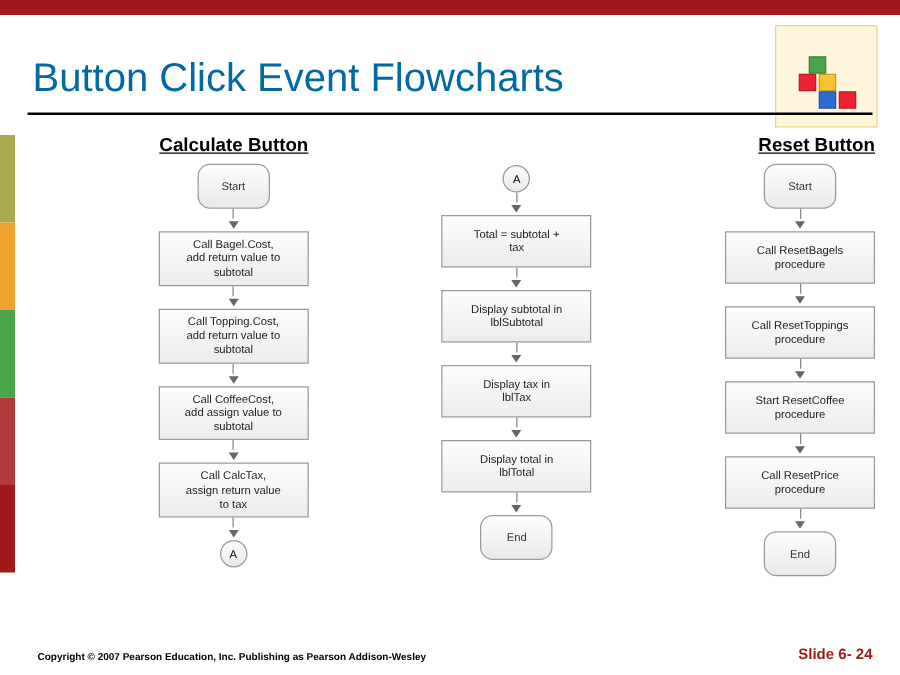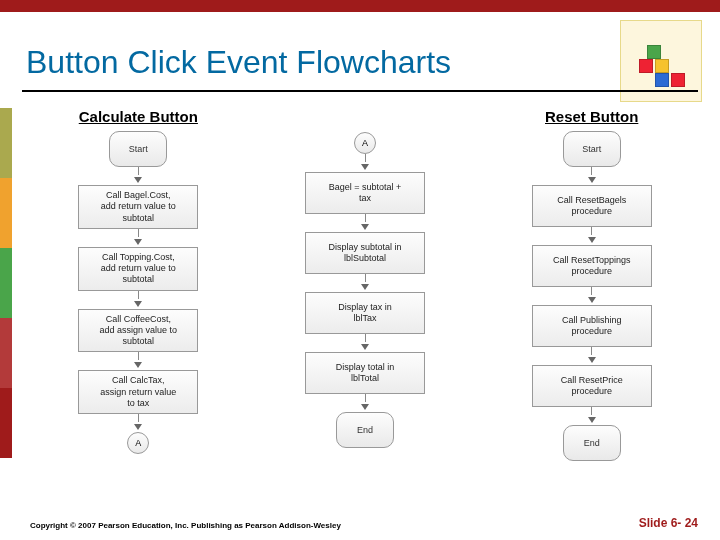--- a/index.html
+++ b/index.html
@@ -62,21 +62,21 @@
     left: 30px;
     right: 20px;
     bottom: 40px;
     display: flex;
     gap: 10px;
   }
   .col {
     flex: 1;
     display: flex;
     flex-direction: column;
-    align-items: center;
+    align-items: flex-end;
   }
   .col-title {
     font-size: 15px;
     font-weight: bold;
     text-decoration: underline;
     margin-bottom: 6px;
   }
   .term {
     width: 58px;
     height: 36px;
@@ -195,21 +195,21 @@
       <div class="conn">A</div>
     </div>
   </div>
 
   <div class="col">
     <div style="height:24px;"></div>
     <div class="flow">
       <div class="conn">A</div>
       <div class="flowline"></div>
         <div class="arrow"></div>
-      <div class="proc">Bagel = subtotal + tax</div>
+      <div class="proc">Total = subtotal + tax</div>
       <div class="flowline"></div>
         <div class="arrow"></div>
       <div class="proc">Display subtotal in lblSubtotal</div>
       <div class="flowline"></div>
         <div class="arrow"></div>
       <div class="proc">Display tax in lblTax</div>
       <div class="flowline"></div>
         <div class="arrow"></div>
       <div class="proc">Display total in lblTotal</div>
       <div class="flowline"></div>
@@ -223,21 +223,21 @@
     <div class="flow">
       <div class="term">Start</div>
       <div class="flowline"></div>
         <div class="arrow"></div>
       <div class="proc">Call ResetBagels procedure</div>
       <div class="flowline"></div>
         <div class="arrow"></div>
       <div class="proc">Call ResetToppings procedure</div>
       <div class="flowline"></div>
         <div class="arrow"></div>
-      <div class="proc">Call Publishing procedure</div>
+      <div class="proc">Start ResetCoffee procedure</div>
       <div class="flowline"></div>
         <div class="arrow"></div>
       <div class="proc">Call ResetPrice procedure</div>
       <div class="flowline"></div>
         <div class="arrow"></div>
       <div class="term">End</div>
     </div>
   </div>
 
 </div>

